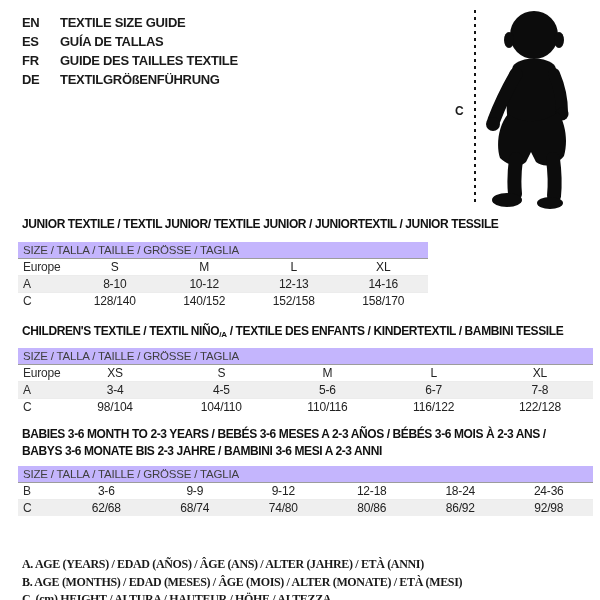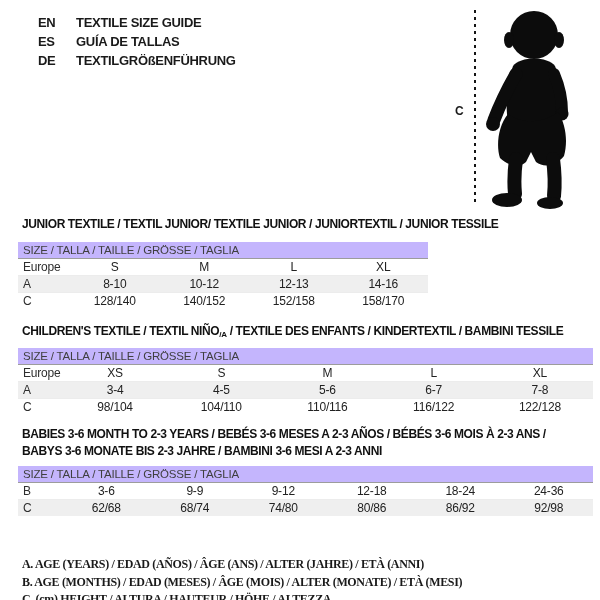--- a/index.html
+++ b/index.html
@@ -5,21 +5,21 @@
   html,body{margin:0;padding:0;}
   body{
     width:600px;height:600px;background:#ffffff;
     font-family:"Liberation Sans",sans-serif;color:#1a1a1a;
   }
   .canvas{position:relative;width:600px;height:600px;overflow:hidden;background:#ffffff;}
 
   
   .lang-list{position:absolute;left:22px;top:13px;}
   .lang-row{height:19px;line-height:19px;font-size:13px;font-weight:bold;letter-spacing:-0.3px;white-space:nowrap;}
-  .lang-code{display:inline-block;width:38px;margin-left:16px;}
+  .lang-code{display:inline-block;width:38px;}
 
   
   .fig-svg{position:absolute;left:450px;top:4px;}
   .c-label{position:absolute;left:455px;top:104px;font-size:12px;font-weight:bold;}
 
   
   .tbl-title{position:absolute;left:22px;font-size:12px;font-weight:bold;letter-spacing:-0.4px;white-space:nowrap;color:#111;}
   .tbl-title .subs{font-size:8px;vertical-align:-2px;letter-spacing:-0.2px;}
   .tbl-title .tline{display:block;height:17px;line-height:17px;}
 
@@ -46,20 +46,23 @@
 <div class="canvas">
 
   <div class="lang-list">
     <div class="lang-row">
       <span class="lang-code">EN</span><span>TEXTILE SIZE GUIDE</span>
     </div>
     <div class="lang-row">
       <span class="lang-code">ES</span><span>GUÍA DE TALLAS</span>
     </div>
     <div class="lang-row">
+      <span class="lang-code">FR</span><span>GUIDE DES TAILLES TEXTILE</span>
+    </div>
+    <div class="lang-row">
       <span class="lang-code">DE</span><span>TEXTILGRÖßENFÜHRUNG</span>
     </div>
   </div>
 
   <div class="c-label">C</div>
 
   <svg class="fig-svg" width="135" height="206" viewBox="0 0 135 206">
     <g>
       <line x1="25" y1="6" x2="25" y2="201" stroke="#141414" stroke-width="2" stroke-dasharray="3,4"></line>
     </g>

